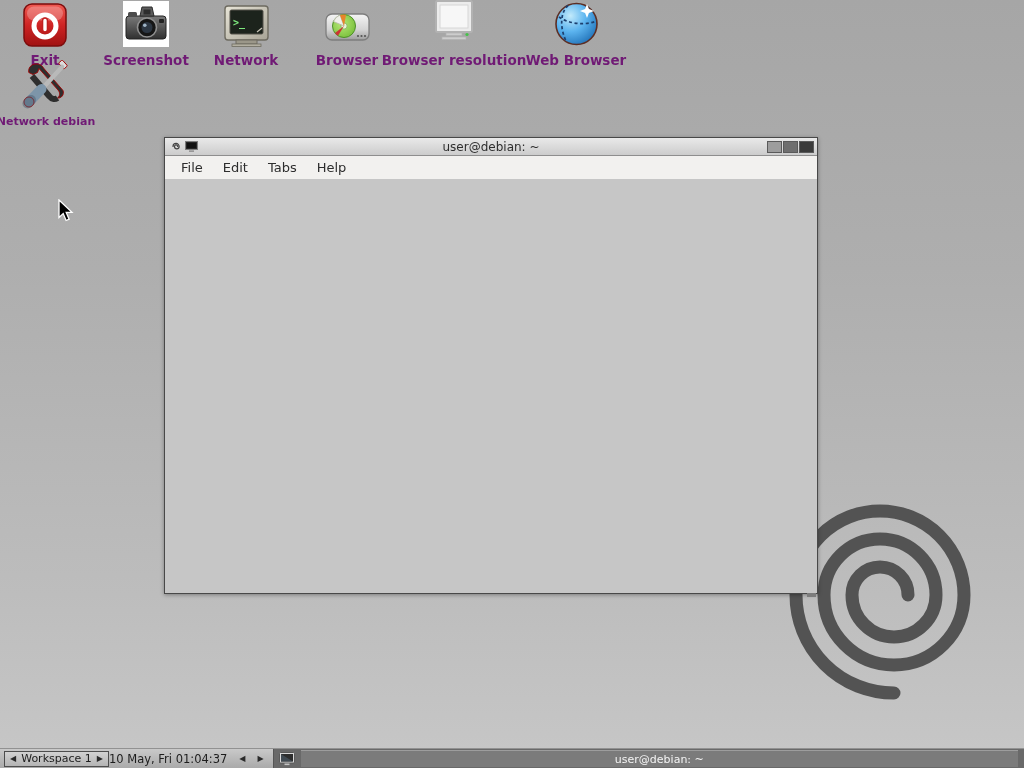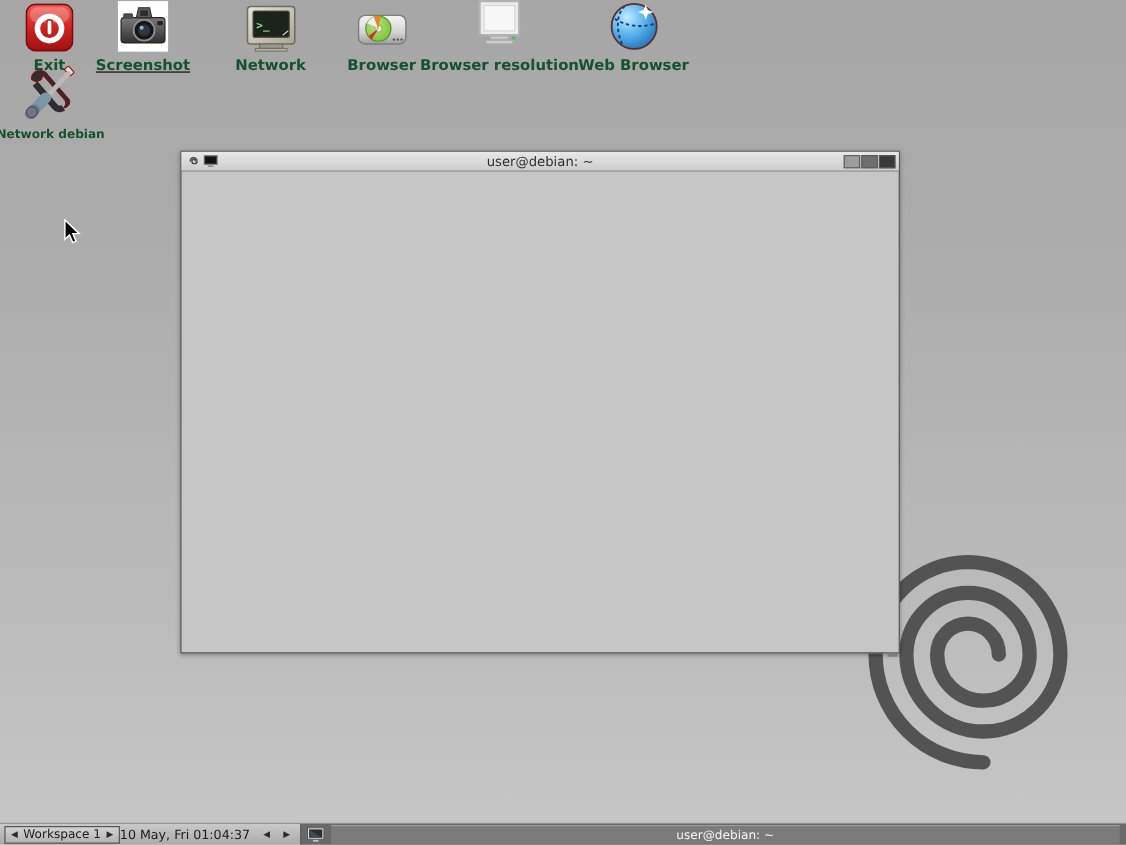--- a/index.html
+++ b/index.html
@@ -10,21 +10,21 @@
     background:linear-gradient(180deg,#a6a6a6 0%,#aeaeae 35%,#bcbcbc 75%,#c7c7c7 100%);
   }
 
   
   .desktop-icon {
     position:absolute; top:0;
     display:flex; flex-direction:column; align-items:center;
   }
   .desktop-icon .icon-art { height:48px; display:flex; align-items:flex-end; justify-content:center; }
   .icon-label {
-    margin-top:5px; color:#14532d; font-weight:bold; font-size:13.5px; line-height:14px;
+    margin-top:5px; color:#701a75; font-weight:bold; font-size:13.5px; line-height:14px;
     white-space:nowrap; text-align:right;
   }
   .icon-label.small { font-size:11px; }
 
   
   .swirl-svg { position:absolute; left:0; top:0; }
 
   
   .window {
     position:absolute; left:164px; top:137px; width:654px; height:457px;
@@ -115,21 +115,21 @@
       </defs>
       <rect x="1" y="1" width="42" height="42" rx="8" fill="url(#redg)" stroke="#7c0c0c" stroke-width="1.5"></rect>
       <rect x="4" y="3.5" width="36" height="14" rx="7" fill="#ffffff" opacity="0.25"></rect>
       <circle cx="22" cy="23" r="11" fill="none" stroke="#ffffff" stroke-width="5"></circle>
       <rect x="19.6" y="15" width="4.8" height="14" rx="2.4" fill="#ffffff" stroke="#c02020" stroke-width="1.4"></rect>
     </svg>
   </div>
   <div class="icon-label">Exit</div>
 </div>
 
-<div class="desktop-icon" style="left:80px; width:100px;text-decoration:underline;">
+<div class="desktop-icon" style="left:96px; width:100px;">
   <div class="icon-art">
     <svg width="46" height="47" viewBox="0 0 46 47">
       <rect x="0" y="0" width="46" height="46" fill="#ffffff"></rect>
       <defs>
         <linearGradient id="camg" x1="0" y1="0" x2="0" y2="1">
           <stop offset="0" stop-color="#7a7a7a"></stop>
             <stop offset="1" stop-color="#303030"></stop>
         </linearGradient>
       </defs>
       <rect x="3" y="15" width="40" height="23" rx="3" fill="url(#camg)" stroke="#232323"></rect>
@@ -261,20 +261,26 @@
       </svg>
     </div>
     <div class="titlebar-title">user@debian: ~</div>
     <div class="titlebar-buttons">
       <div class="tb-btn" style="background:#9d9d9d;"></div>
       <div class="tb-btn" style="background:#6f6f6f;"></div>
       <div class="tb-btn" style="background:#3a3a3a;"></div>
     </div>
   </div>
 
+  <div class="menubar">
+    <div class="menu-item">File</div>
+    <div class="menu-item">Edit</div>
+    <div class="menu-item">Tabs</div>
+    <div class="menu-item">Help</div>
+  </div>
 
   <div class="resize-grip"></div>
 </div>
 
 <div class="taskbar">
   <div class="ws-switcher">
     <span class="pager-arrow">◀</span>
     <span>Workspace 1</span>
     <span class="pager-arrow">▶</span>
   </div>

